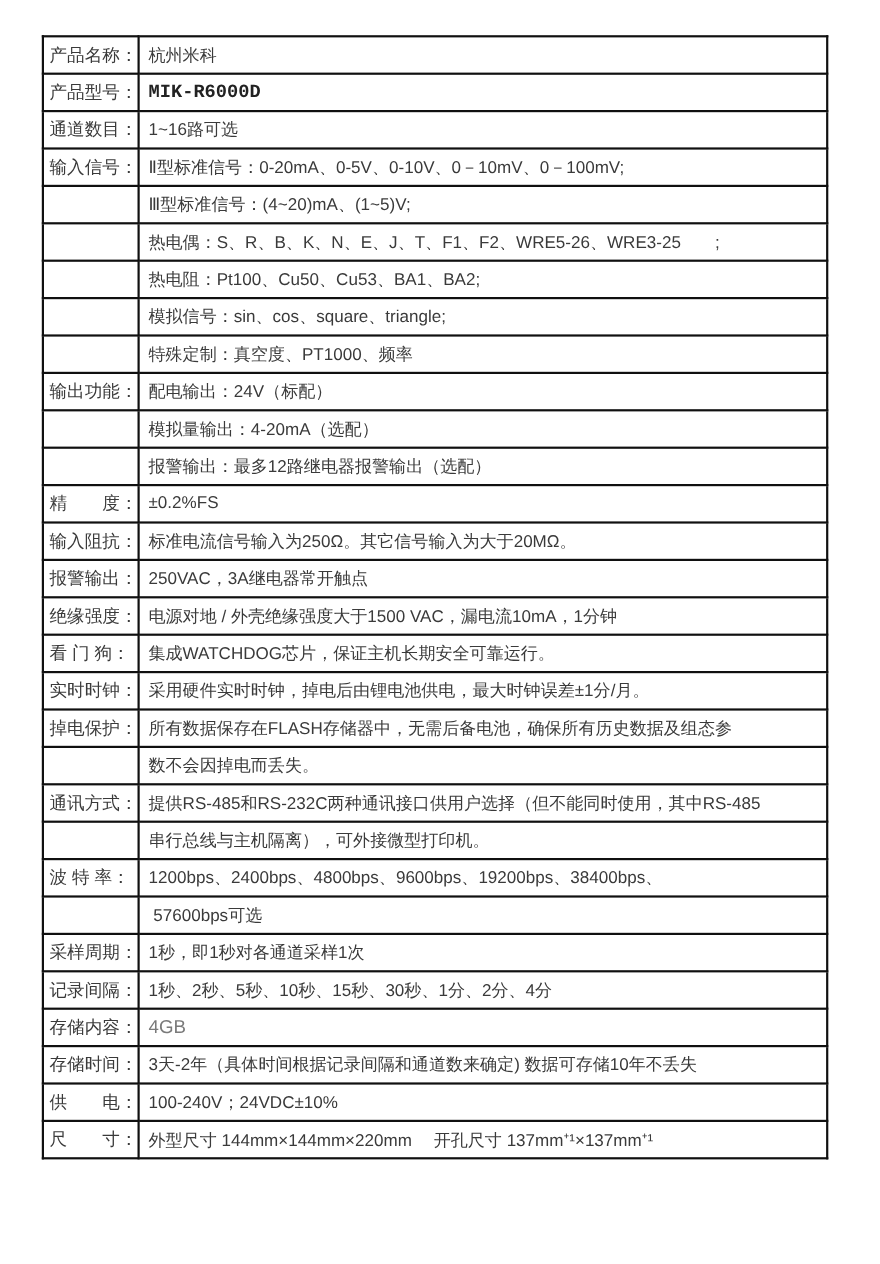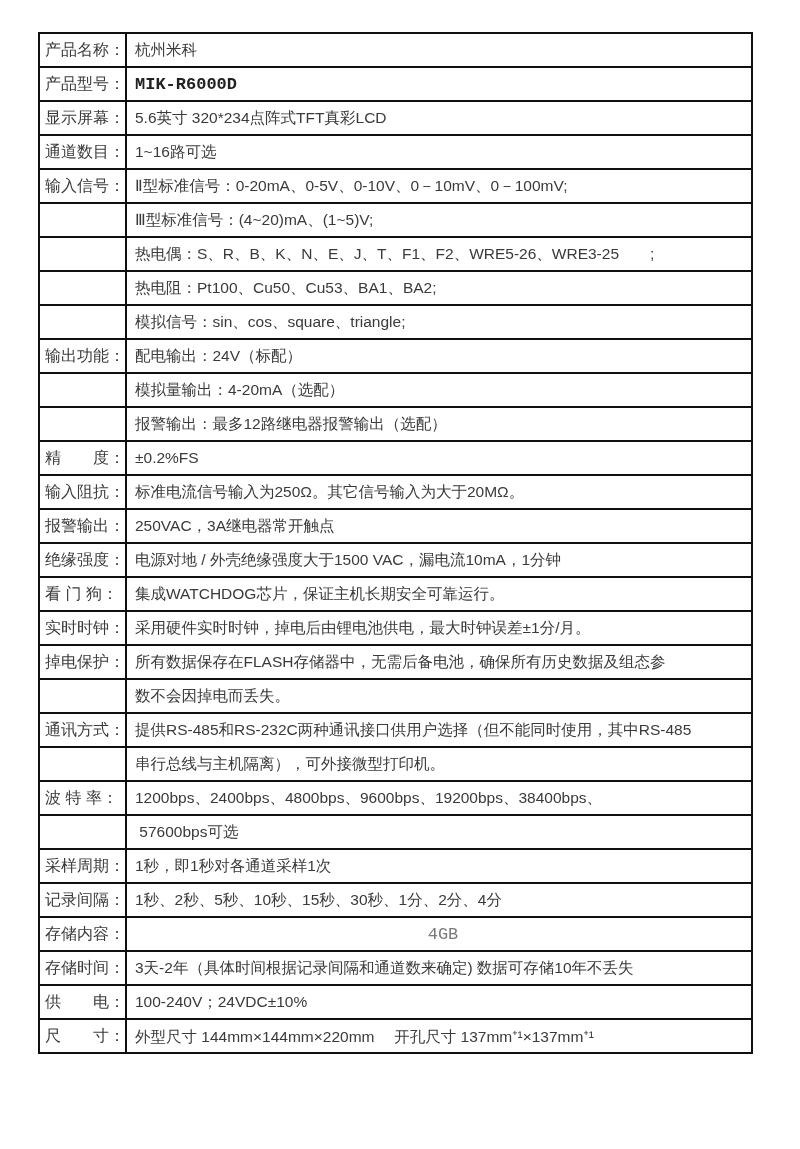--- a/index.html
+++ b/index.html
@@ -43,47 +43,42 @@
     padding: 0 0 0 8px;
     font-size: 15.5px;
   }
   td.value.mono {
     font-family: "Liberation Mono", monospace;
     font-size: 17px;
     color: #222222;
     font-weight: bold;
   }
   td.value.serif {
-    font-family: Liberation Mono, monospace;
+    font-family: Liberation Sans, sans-serif;
     font-size: 17px;
     color: #7a7a7a;
-    text-align: center;
   }
 </style>
 </head>
 <body>
 
 <div class="page">
   <table class="spec-table">
     <colgroup>
       <col style="width:87px">
       <col>
     </colgroup>
     <tbody>
         <tr>
           <td class="label">产品名称：</td>
           <td class="value">杭州米科</td>
         </tr>
         <tr>
           <td class="label">产品型号：</td>
           <td class="value mono">MIK-R6000D</td>
-        </tr>
-        <tr>
-          <td class="label">显示屏幕：</td>
-          <td class="value">5.6英寸 320*234点阵式TFT真彩LCD</td>
         </tr>
         <tr>
           <td class="label">通道数目：</td>
           <td class="value">1~16路可选</td>
         </tr>
         <tr>
           <td class="label">输入信号：</td>
           <td class="value">Ⅱ型标准信号：0-20mA、0-5V、0-10V、0－10mV、0－100mV;</td>
         </tr>
         <tr>
@@ -94,20 +89,24 @@
           <td class="label"></td>
           <td class="value">热电偶：S、R、B、K、N、E、J、T、F1、F2、WRE5-26、WRE3-25　　;</td>
         </tr>
         <tr>
           <td class="label"></td>
           <td class="value">热电阻：Pt100、Cu50、Cu53、BA1、BA2;</td>
         </tr>
         <tr>
           <td class="label"></td>
           <td class="value">模拟信号：sin、cos、square、triangle;</td>
+        </tr>
+        <tr>
+          <td class="label"></td>
+          <td class="value">特殊定制：真空度、PT1000、频率</td>
         </tr>
         <tr>
           <td class="label">输出功能：</td>
           <td class="value">配电输出：24V（标配）</td>
         </tr>
         <tr>
           <td class="label"></td>
           <td class="value">模拟量输出：4-20mA（选配）</td>
         </tr>
         <tr>

